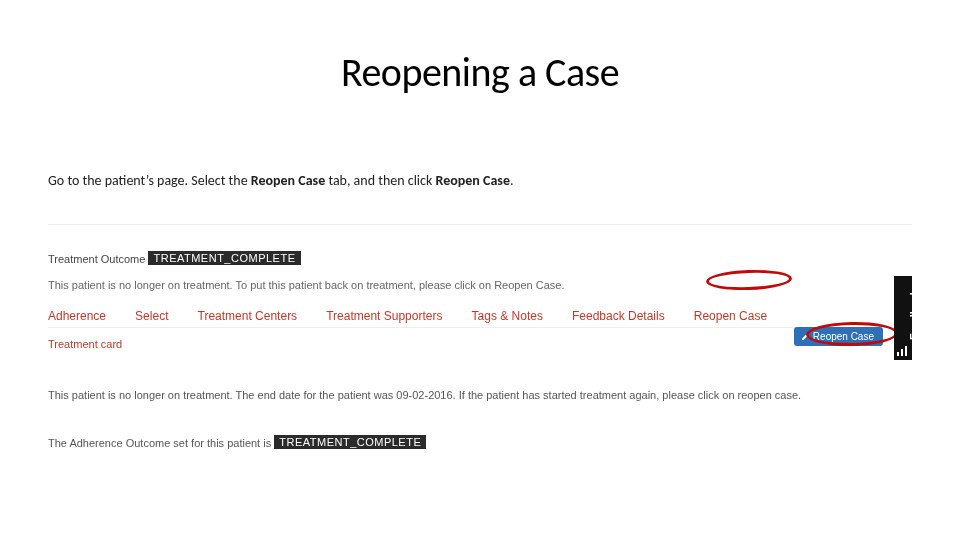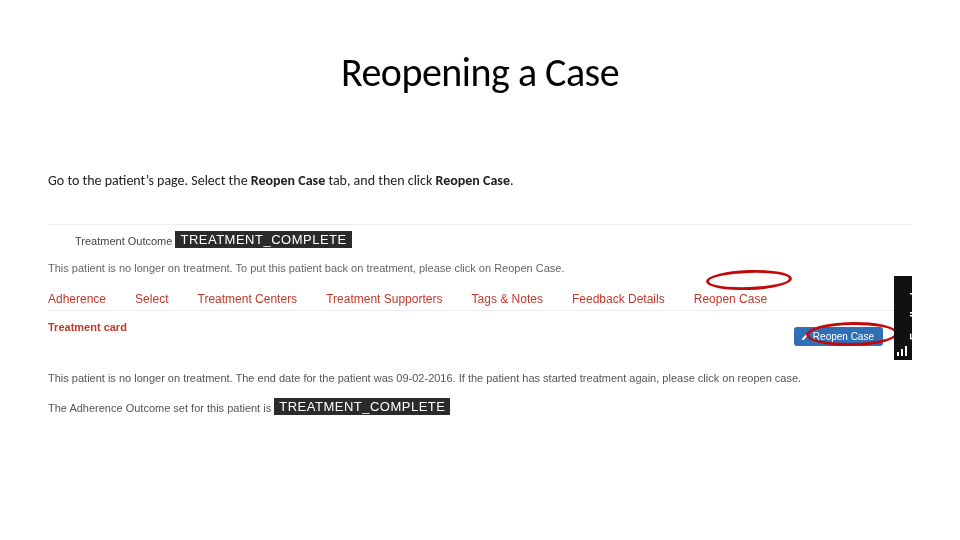--- a/index.html
+++ b/index.html
@@ -33,43 +33,44 @@
     position:absolute;
     left:48px; top:172px;
     width:864px; height:190px;
     background:#fff;
     font-family:"Segoe UI", Arial, sans-serif;
     color:#555;
     font-size:11px;
   }
   .shot .hr { height:1px; background:#eee; margin:4px 0 6px 0; }
   .outcome-line { margin-top:6px; color:#444;}
-  .outcome-line .lbl { color:#444;margin-left:27px; }
+  .outcome-line .lbl { color:#444; }
   .badge {
     display:inline-block;
     background:#2b2b2b;
     color:#fff;
-    font-size:13px;
+    font-size:11px;
     padding:1px 5px;
     letter-spacing:0.5px;
     vertical-align:1px;
+    margin-top:20px;
   }
   .sub { color:#666; margin-top:14px; }
 
   .tabs { margin-top:18px; }
   .tabs span {
     display:inline-block;
     color:#c0392b;
     font-size:12px;
     margin-right:26px;
     padding-bottom:2px;
   }
   .tabs .tab-reopen { position:relative; }
   .tabs .line { height:1px; background:#eee; margin-top:2px; }
-  .tcard { color:#c0392b; font-size:11px; margin-top:10px; display:inline-block;font-weight:bold;}
+  .tcard { color:#c0392b; font-size:11px; margin-top:10px; display:inline-block;}
 
   .para { margin-top:36px; color:#555; line-height:1.7; }
   .para2 { margin-top:10px; color:#555; }
 
   .reopen-btn {
     position:absolute;
     right:30px; top:108px;
     background:#2e6fb5;
     color:#fff;
     font-size:10px;

